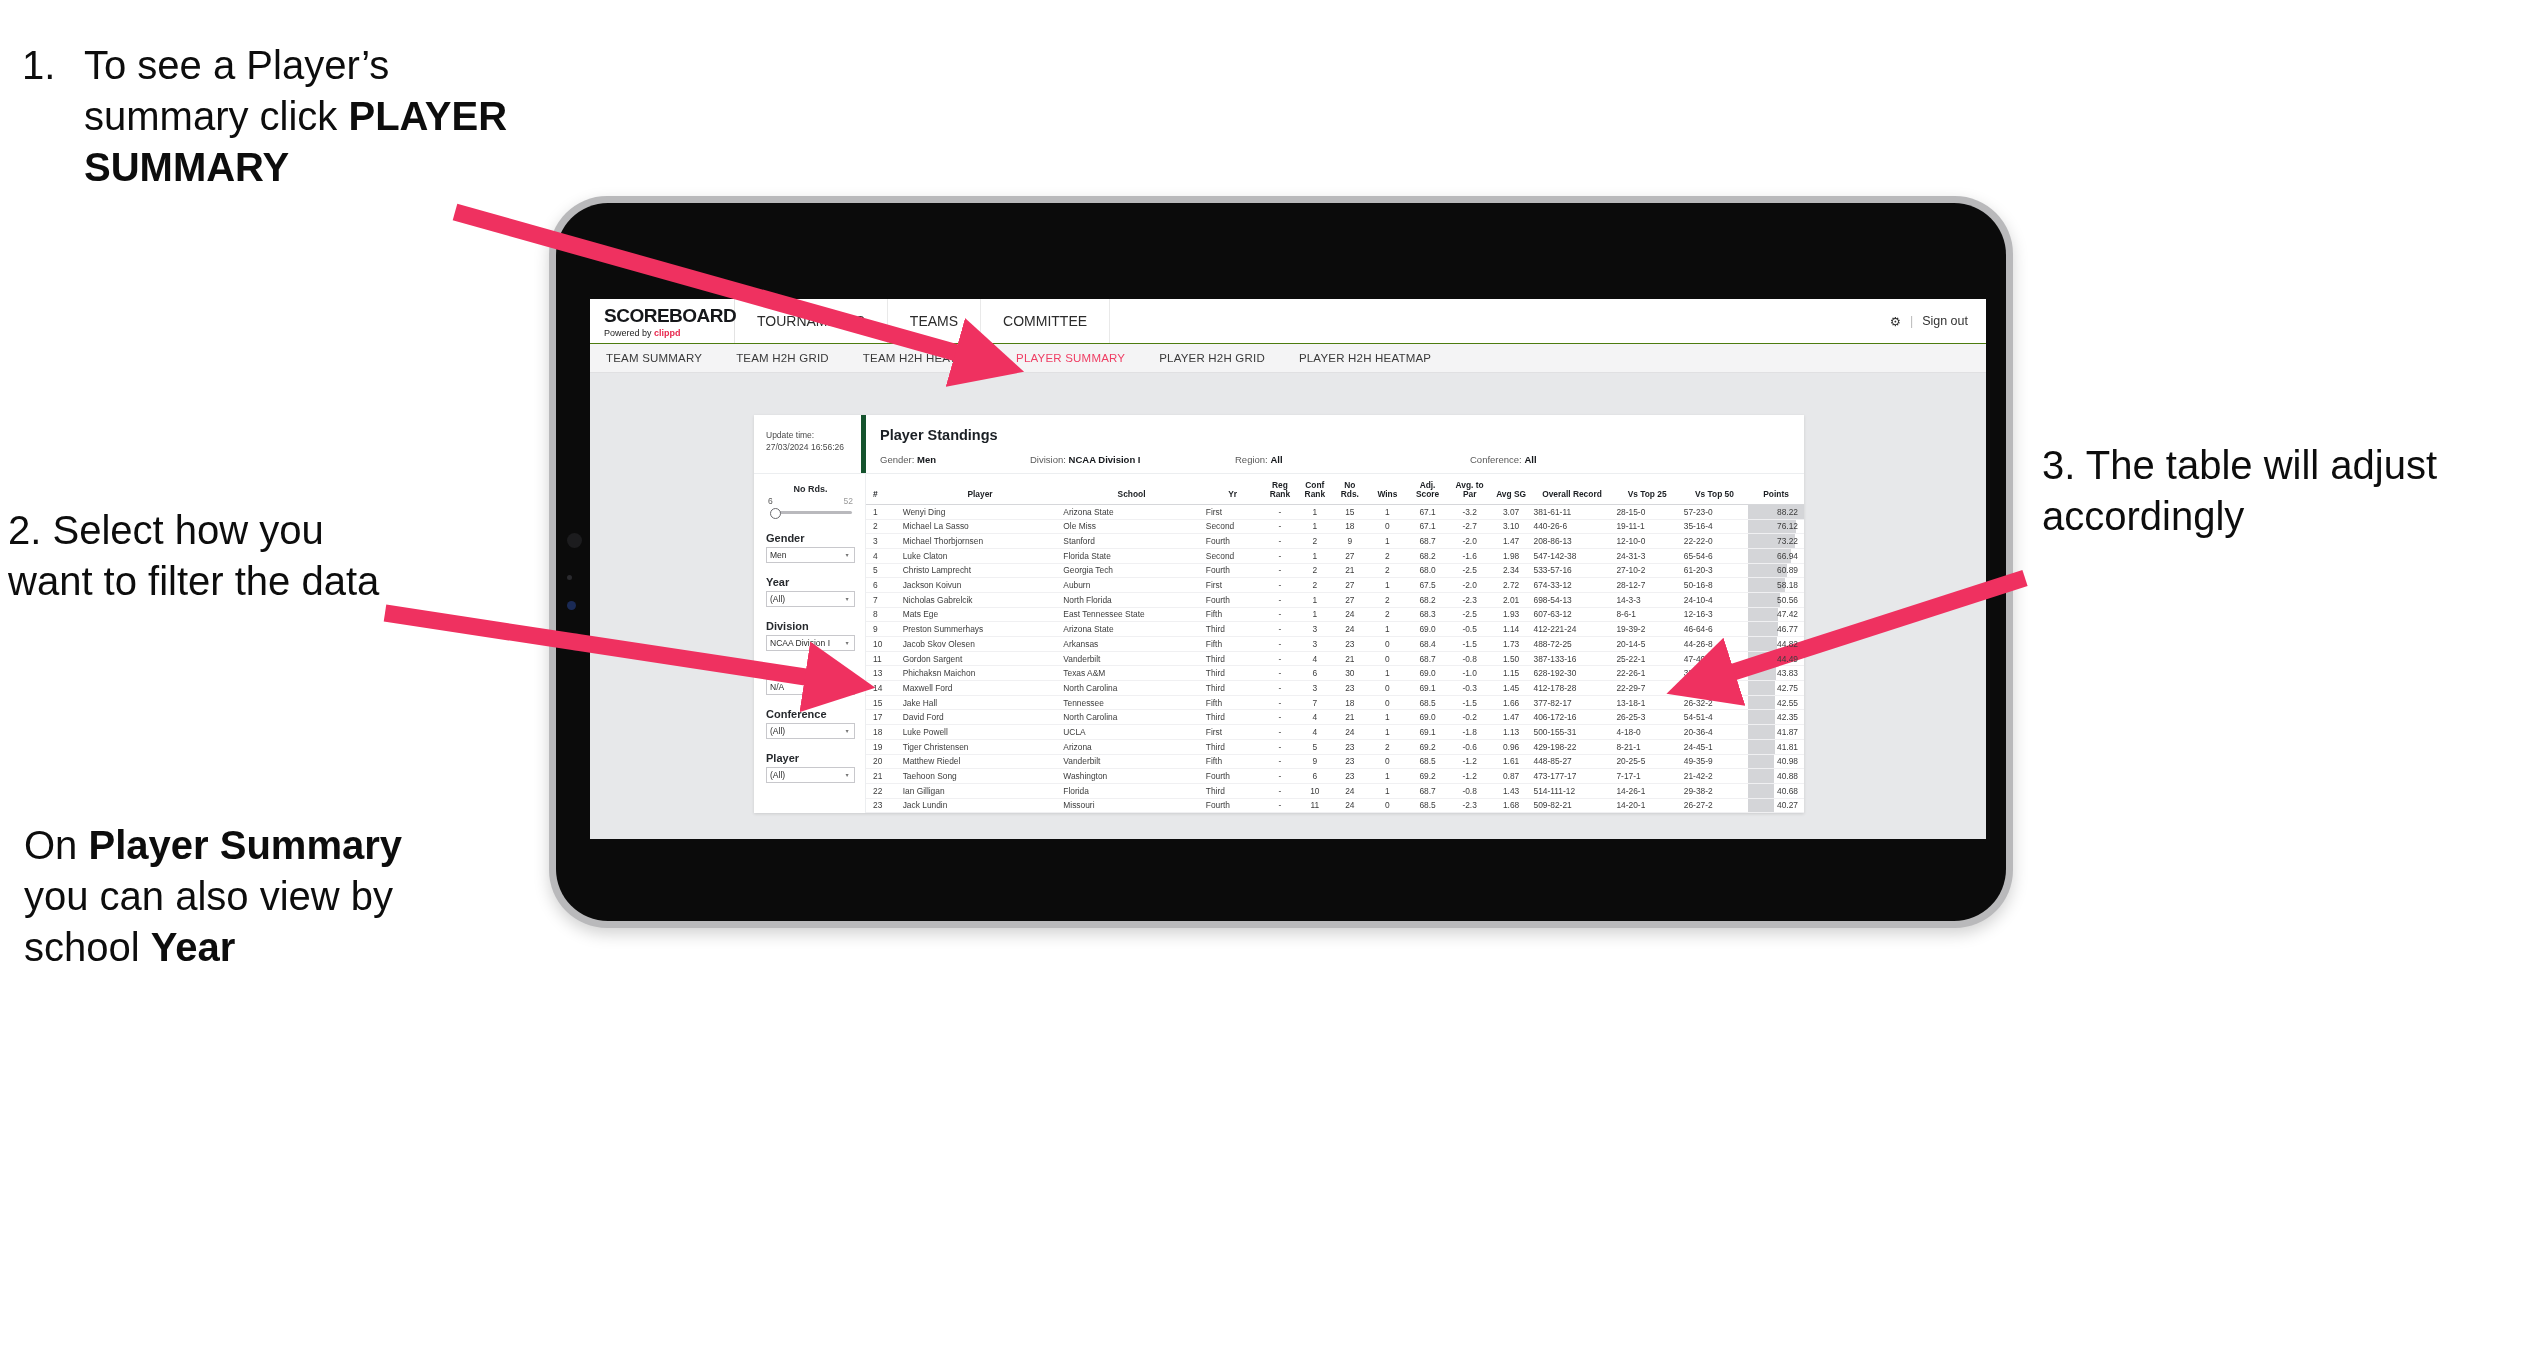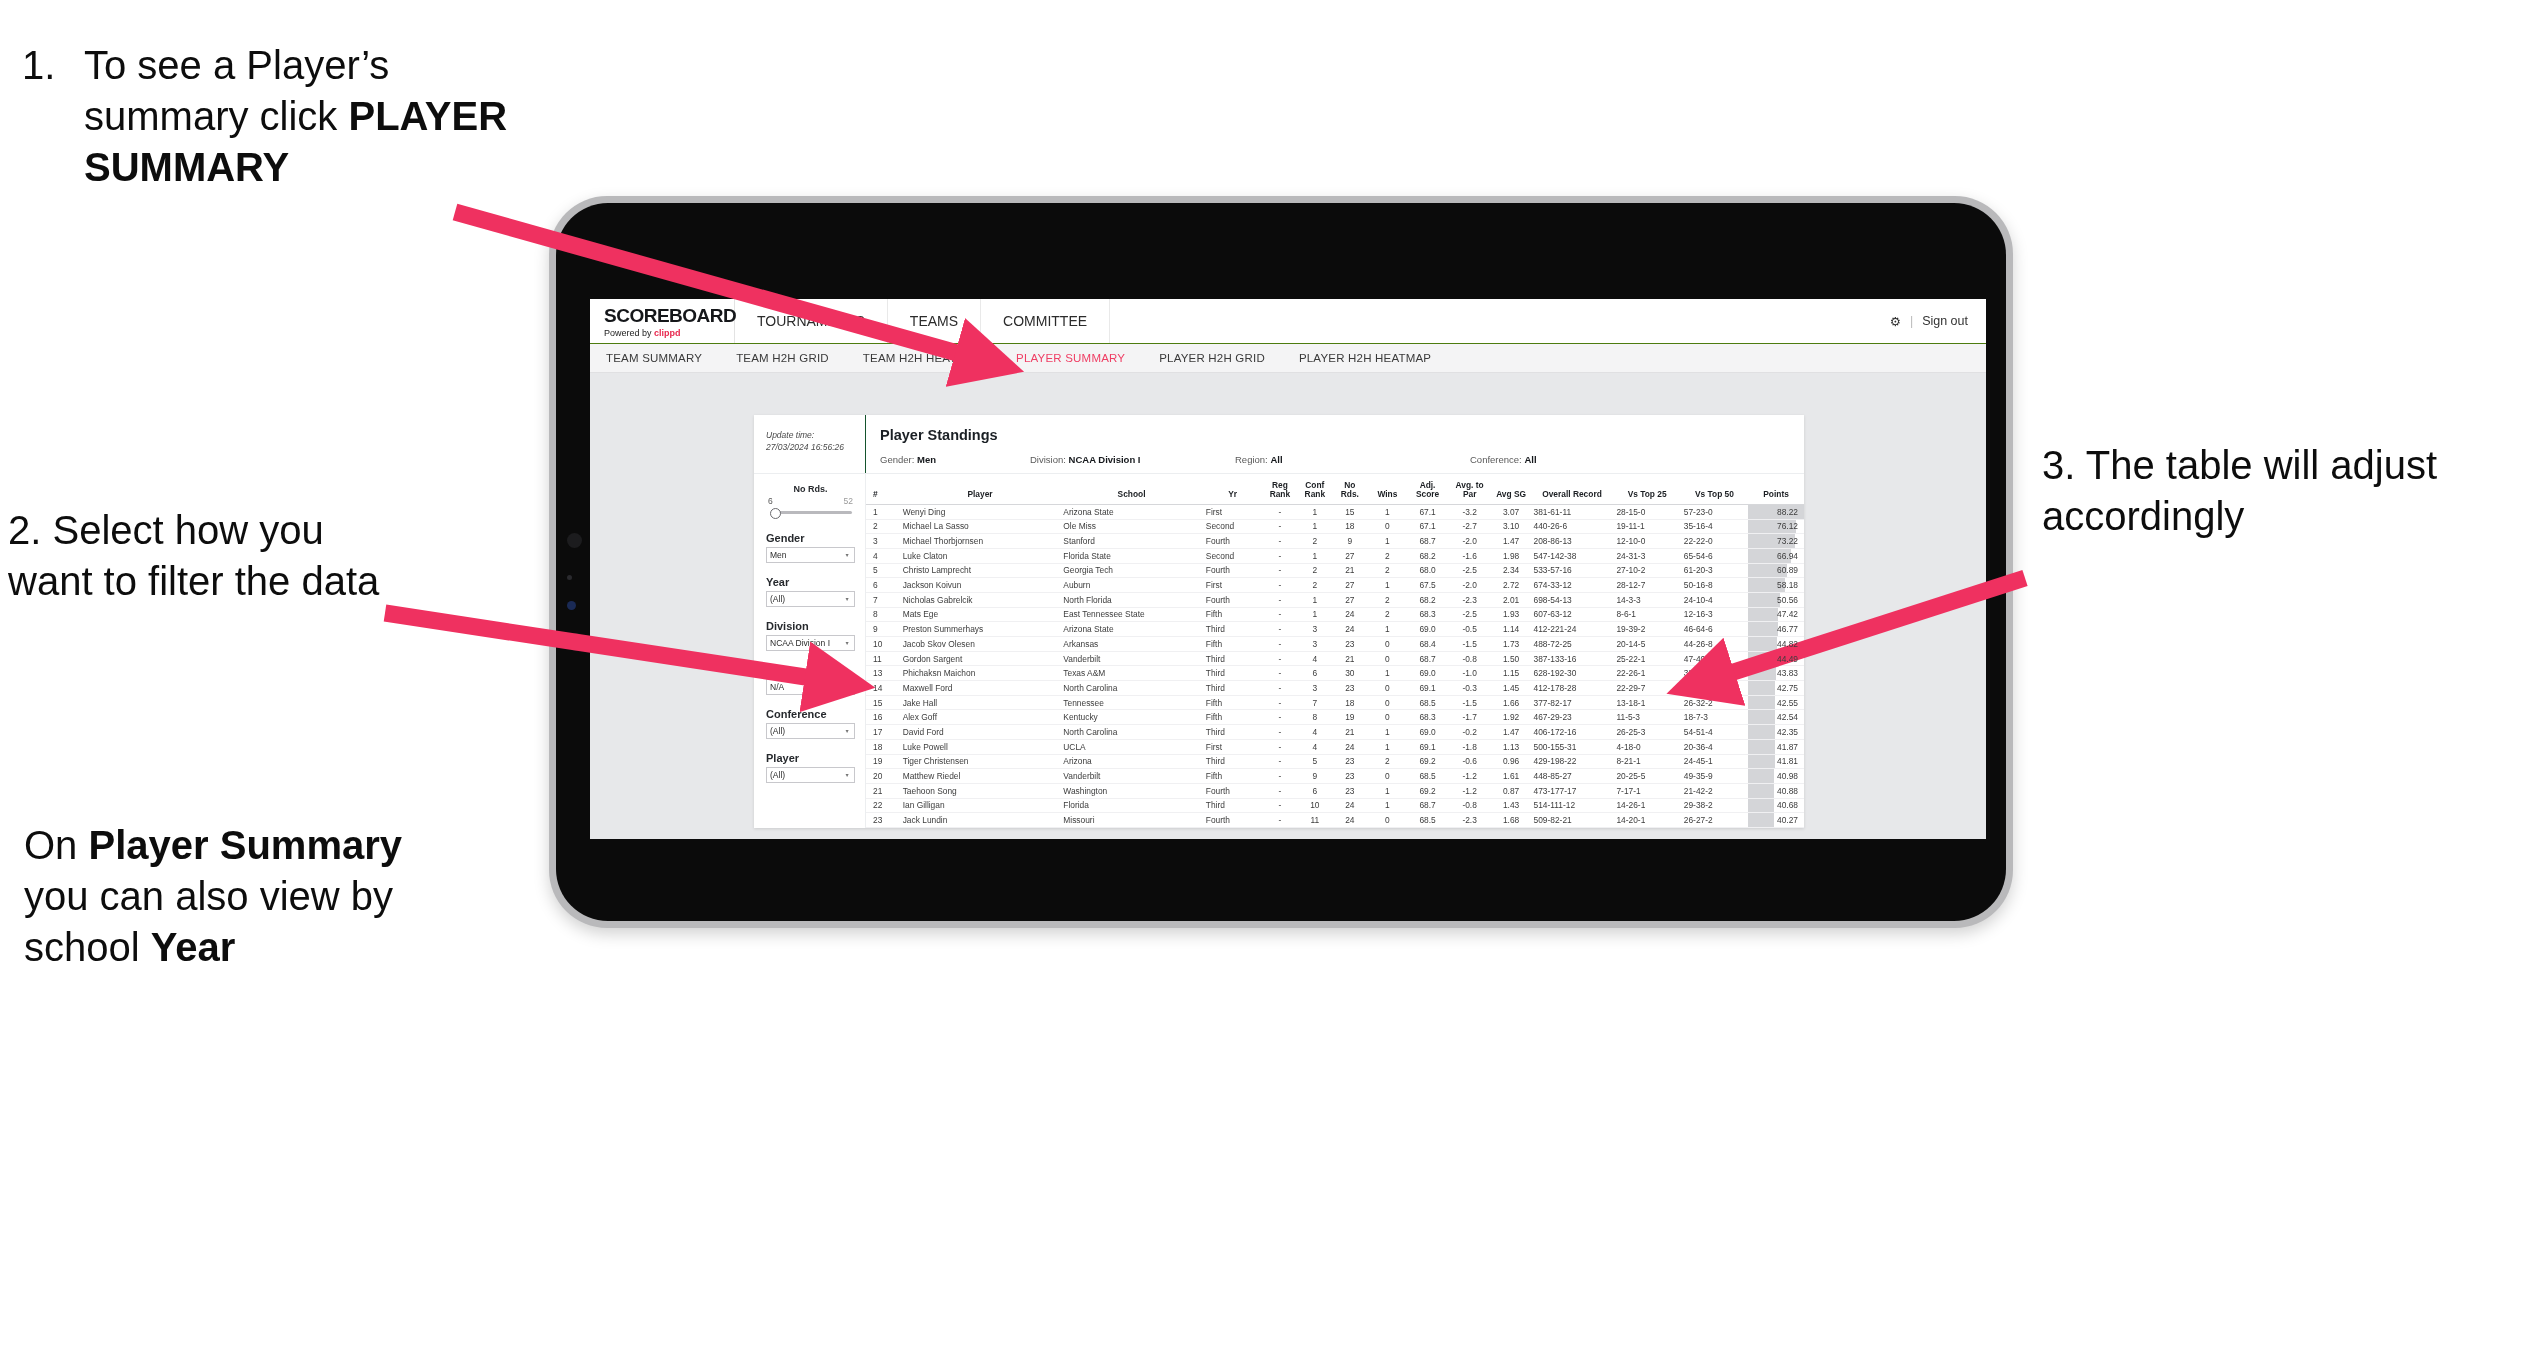--- a/index.html
+++ b/index.html
@@ -58,22 +58,22 @@
           padding-left:16px;border-bottom:1px solid #e0e0e2;}
   .subnav .si{font-size:11.5px;color:#3a3a3a;margin-right:34px;letter-spacing:.2px;}
   .subnav .si.active{color:#ef3e64;}
 
   
   .board{position:relative;height:466px;background:#e7e8ea;}
   .card{position:absolute;left:164px;top:42px;width:1050px;background:#fff;
         box-shadow:0 1px 3px rgba(0,0,0,.12);display:flex;flex-direction:column;}
 
   .cardtop{display:flex;border-bottom:1px solid #eceef0;}
-  .updbox{width:112px;padding:14px 10px 10px 12px;border-right:1px solid #14532d;
-          box-sizing:border-box;font-style:italic;}
+  .updbox{width:112px;padding:14px 10px 10px 12px;border-right:5px solid #14532d;
+          box-sizing:border-box;}
   .updbox div{font-size:8.5px;color:#4a4a4a;line-height:1.45;}
   .titlebox{flex:1;padding:12px 0 8px 14px;}
   .titlebox .t{font-size:14.5px;font-weight:bold;color:#1a1f24;}
   .filtrow{display:flex;margin-top:11px;font-size:9.5px;color:#5a5a5a;}
   .filtrow .f{margin-right:0;}
   .filtrow .f b{color:#15181c;}
   .f1{width:150px;} .f2{width:205px;} .f3{width:235px;}
 
   .cardbody{display:flex;}
   .filters{width:112px;border-right:1px solid #eceef0;padding:10px 10px 0 12px;
@@ -499,37 +499,20 @@
                         <td class="c-ctr c-w">0</td>
                         <td class="c-ctr c-adj">68.5</td>
                         <td class="c-ctr c-atp">-1.5</td>
                         <td class="c-ctr c-sg">1.66</td>
                         <td class="c-rec">377-82-17</td>
                         <td class="c-t25">13-18-1</td>
                         <td class="c-t50">26-32-2</td>
                         <td class="c-pts ptscell"><span class="ptsbar" style="width: 48.2317%;"></span><span class="ptstxt">42.55</span></td>
                       </tr>
                       <tr>
-                        <td class="c-num">16</td>
-                        <td class="c-player">Alex Goff</td>
-                        <td class="c-school">Kentucky</td>
-                        <td class="c-yr">Fifth</td>
-                        <td class="c-ctr c-rr">-</td>
-                        <td class="c-ctr c-cr">8</td>
-                        <td class="c-ctr c-nr">19</td>
-                        <td class="c-ctr c-w">0</td>
-                        <td class="c-ctr c-adj">68.3</td>
-                        <td class="c-ctr c-atp">-1.7</td>
-                        <td class="c-ctr c-sg">1.92</td>
-                        <td class="c-rec">467-29-23</td>
-                        <td class="c-t25">11-5-3</td>
-                        <td class="c-t50">18-7-3</td>
-                        <td class="c-pts ptscell"><span class="ptsbar" style="width: 48.2204%;"></span><span class="ptstxt">42.54</span></td>
-                      </tr>
-                      <tr>
                         <td class="c-num">17</td>
                         <td class="c-player">David Ford</td>
                         <td class="c-school">North Carolina</td>
                         <td class="c-yr">Third</td>
                         <td class="c-ctr c-rr">-</td>
                         <td class="c-ctr c-cr">4</td>
                         <td class="c-ctr c-nr">21</td>
                         <td class="c-ctr c-w">1</td>
                         <td class="c-ctr c-adj">69.0</td>
                         <td class="c-ctr c-atp">-0.2</td>

